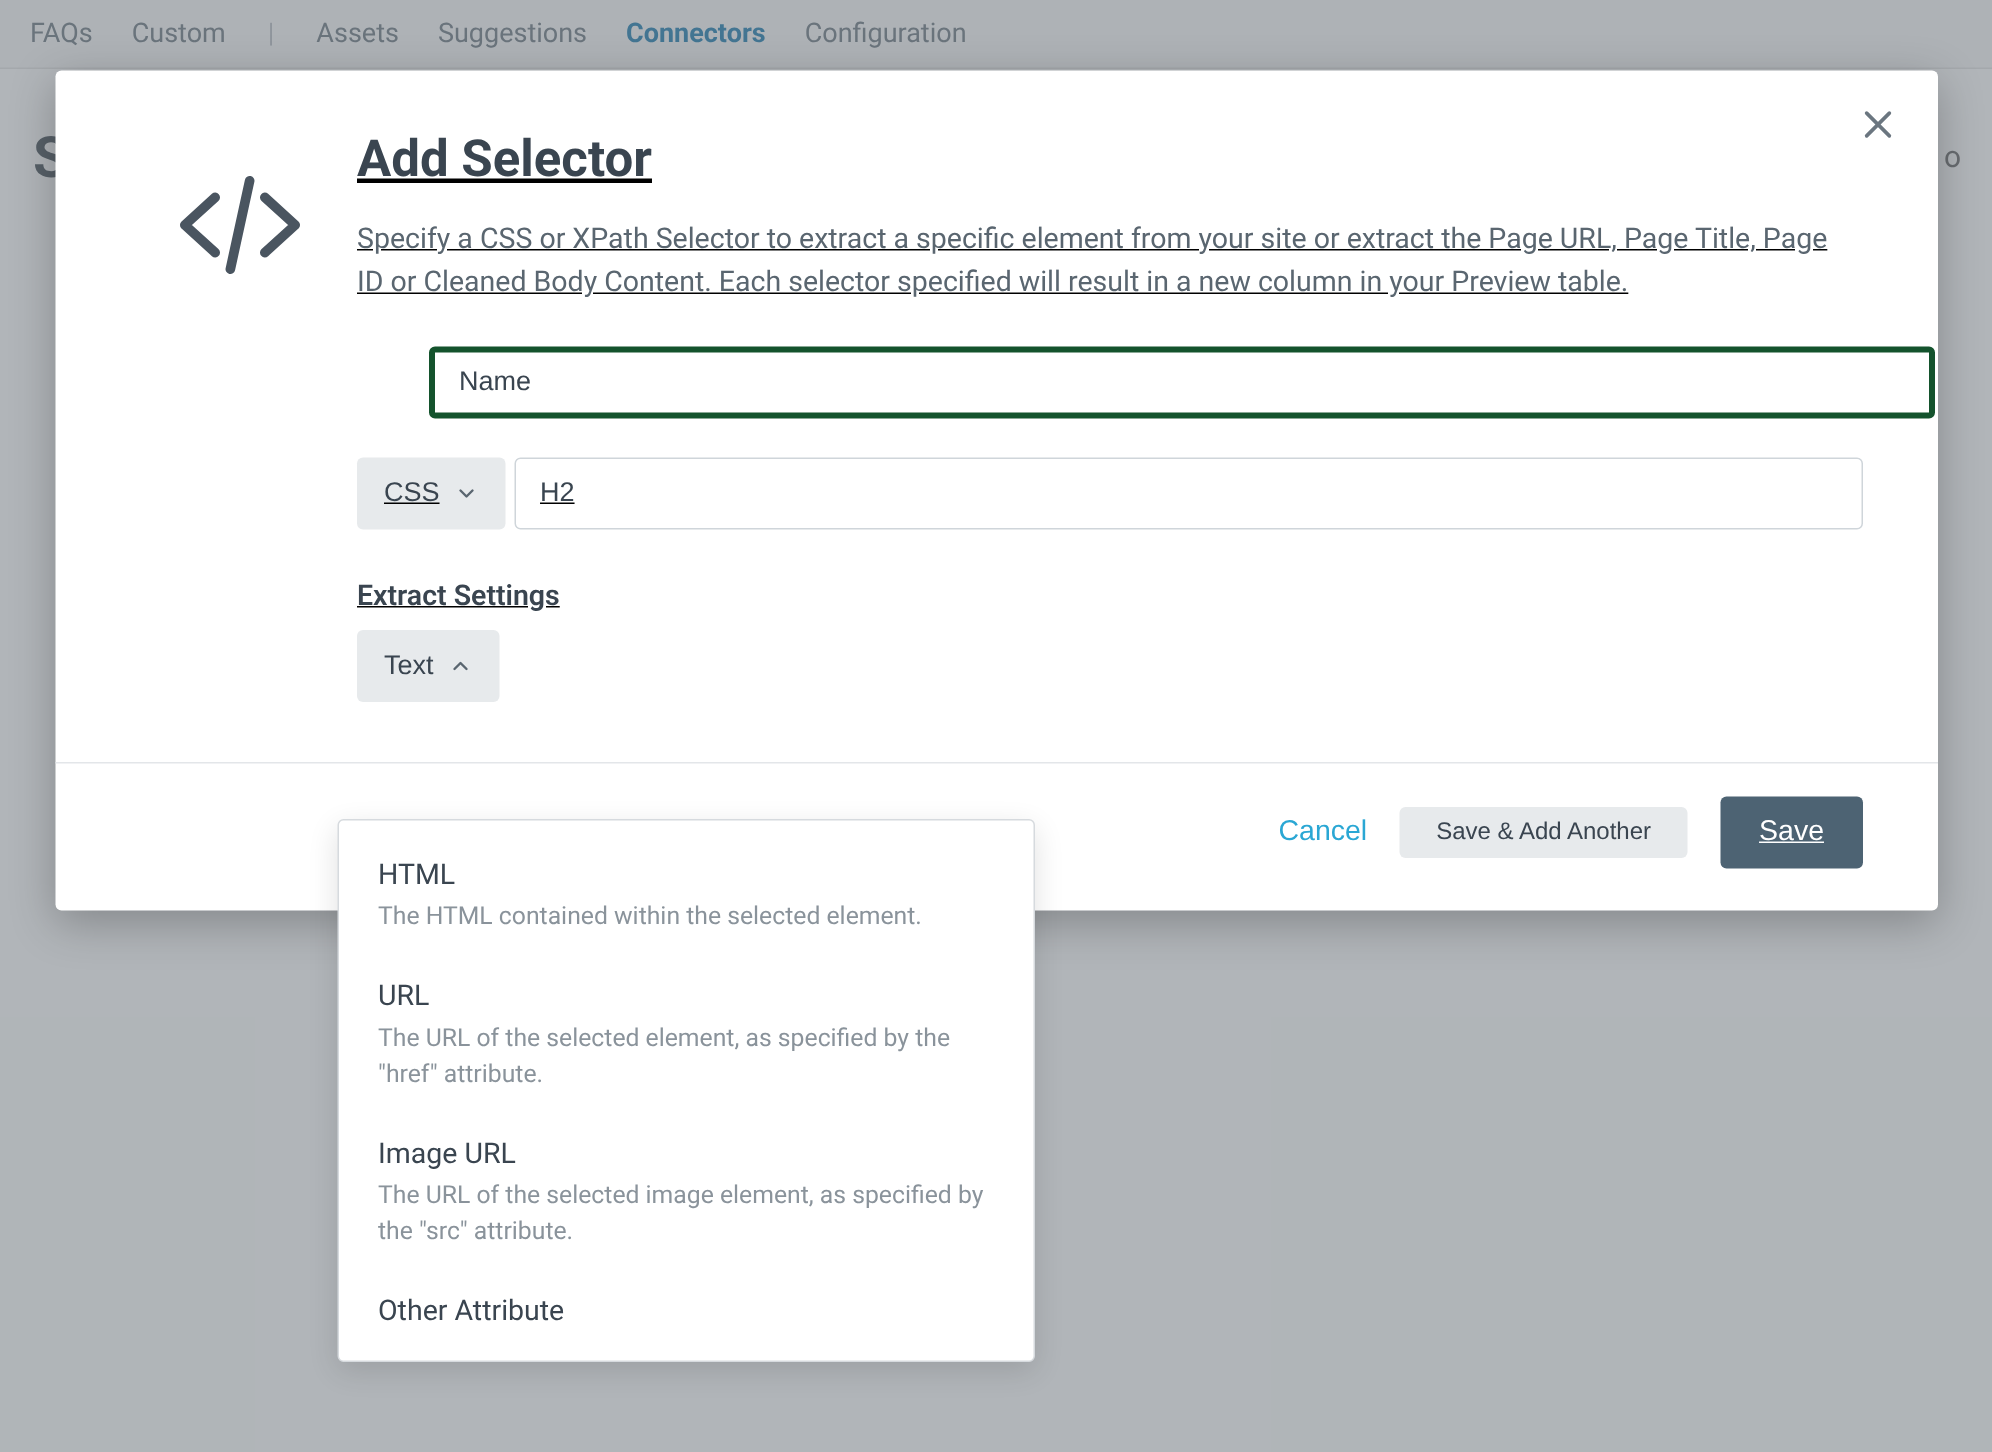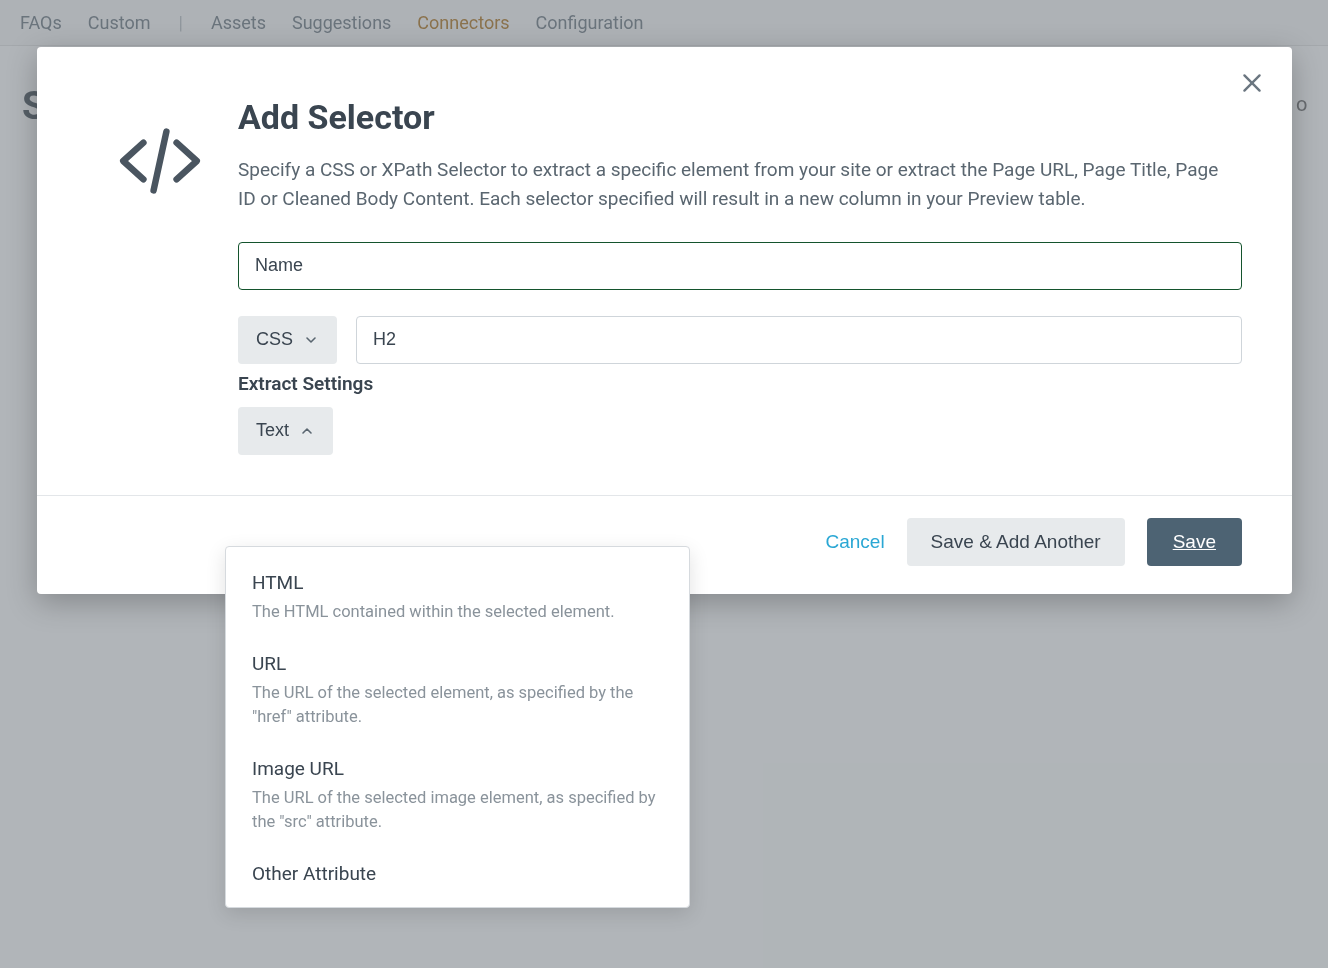--- a/index.html
+++ b/index.html
@@ -22,21 +22,21 @@
     border-bottom: 1px solid #d9d9d9;
     gap: 26px;
     font-size: 18px;
     color: #5a6670;
   }
   .topnav .divider {
     color: #aab0b6;
     padding: 0 2px;
   }
   .topnav-item { cursor: pointer; }
-  .topnav-item.active { font-weight: 400; color: #a16207; }
+  .topnav-item.active { font-weight: 700; color: #0369a1; }
 
   
   .bg-letter {
     position: absolute;
     top: 84px;
     left: 22px;
     font-size: 38px;
     font-weight: 700;
     color: #2f3a44;
   }
@@ -63,22 +63,23 @@
     top: 47px;
     width: 1255px;
     background: #ffffff;
     border-radius: 4px;
     box-shadow: 0 8px 30px rgba(0,0,0,0.25);
     display: flex;
     flex-direction: column;
   }
   .modal-body {
     display: flex;
-    padding: 50px 50px 30px 50px;
+    padding: 39px 50px 30px 50px;
     gap: 6px;
+    text-decoration: underline;
   }
   .modal-icon {
     flex: 0 0 145px;
     padding-top: 18px;
     display:flex;
     justify-content:center;
   }
   .modal-icon svg { width: 92px; height: 92px; }
 
   .modal-content {
@@ -99,32 +100,33 @@
   }
   .field-label {
     font-size: 19px;
     font-weight: 600;
     color: #3a4550;
     margin-bottom: 12px;
   }
   .text-input {
     width: 100%;
     height: 48px;
-    border: 1px solid #14532d;
+    border: 4px solid #14532d;
     border-radius: 4px;
     padding: 0 16px;
     font-size: 18px;
     color: #3a4550;
     background: #fff;
     margin-bottom: 26px;
+    margin-left: 48px;
   }
   .row-path {
     display:flex;
-    gap: 19px;
-    margin-bottom: 8px;
+    gap: 6px;
+    margin-bottom: 32px;
   }
   .select-btn {
     display: inline-flex;
     align-items: center;
     gap: 10px;
     height: 48px;
     padding: 0 18px;
     background: #e7eaec;
     border: none;
     border-radius: 4px;
@@ -172,24 +174,24 @@
   .btn-link {
     color: #2aa7d4;
     font-size: 19px;
     background: none;
     border: none;
     cursor: pointer;
   }
   .btn-secondary {
     background: #e7eaec;
     color: #3a4550;
-    font-size: 19px;
-    border: none;
-    border-radius: 4px;
-    height: 48px;
+    font-size: 16px;
+    border: none;
+    border-radius: 4px;
+    height: 34px;
     padding: 0 24px;
     cursor: pointer;
   }
   .btn-primary {
     background: #4d6373;
     color: #ffffff;
     font-size: 19px;
     border: none;
     border-radius: 4px;
     height: 48px;

